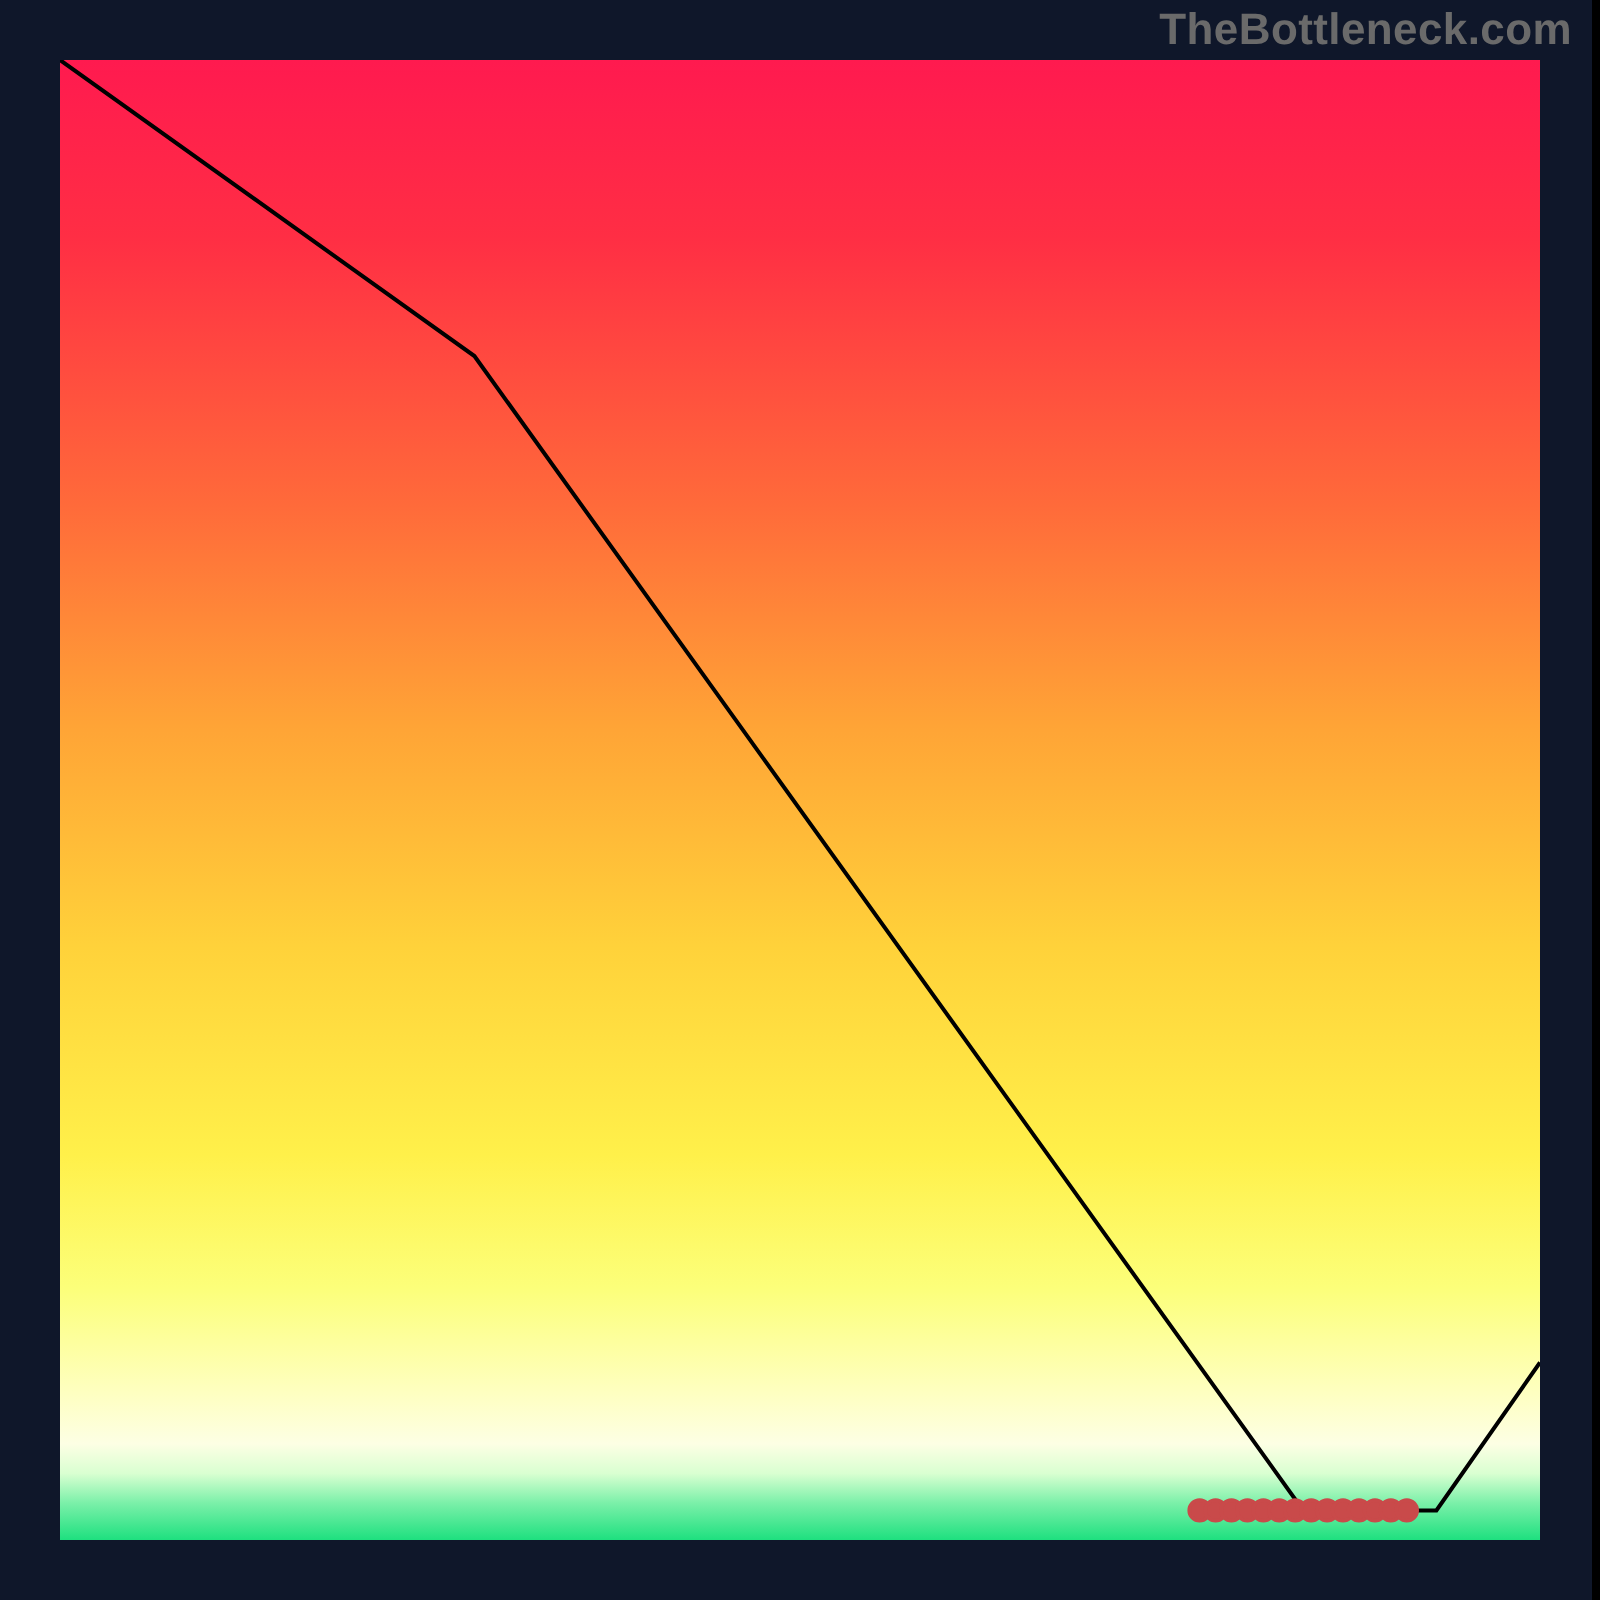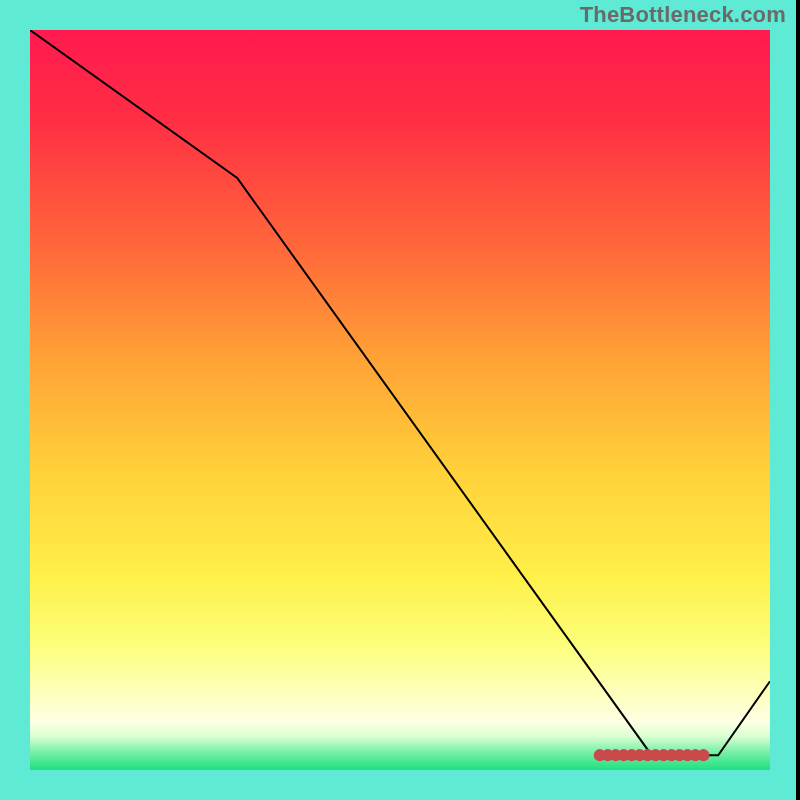--- a/index.html
+++ b/index.html
@@ -8,21 +8,21 @@
     width: 800px;
     height: 800px;
     background: #000;
     overflow: hidden;
     font-family: Arial, Helvetica, sans-serif;
   }
   .frame {
     position: relative;
     width: 796px;
     height: 800px;
-    background: #5eead4;
+    background: #0f172a;
   }
   .watermark {
     position: absolute;
     top: 2px;
     right: 10px;
     color: #6a6a6a;
     font-size: 22px;
     font-weight: bold;
     letter-spacing: 0.2px;
     z-index: 4;

